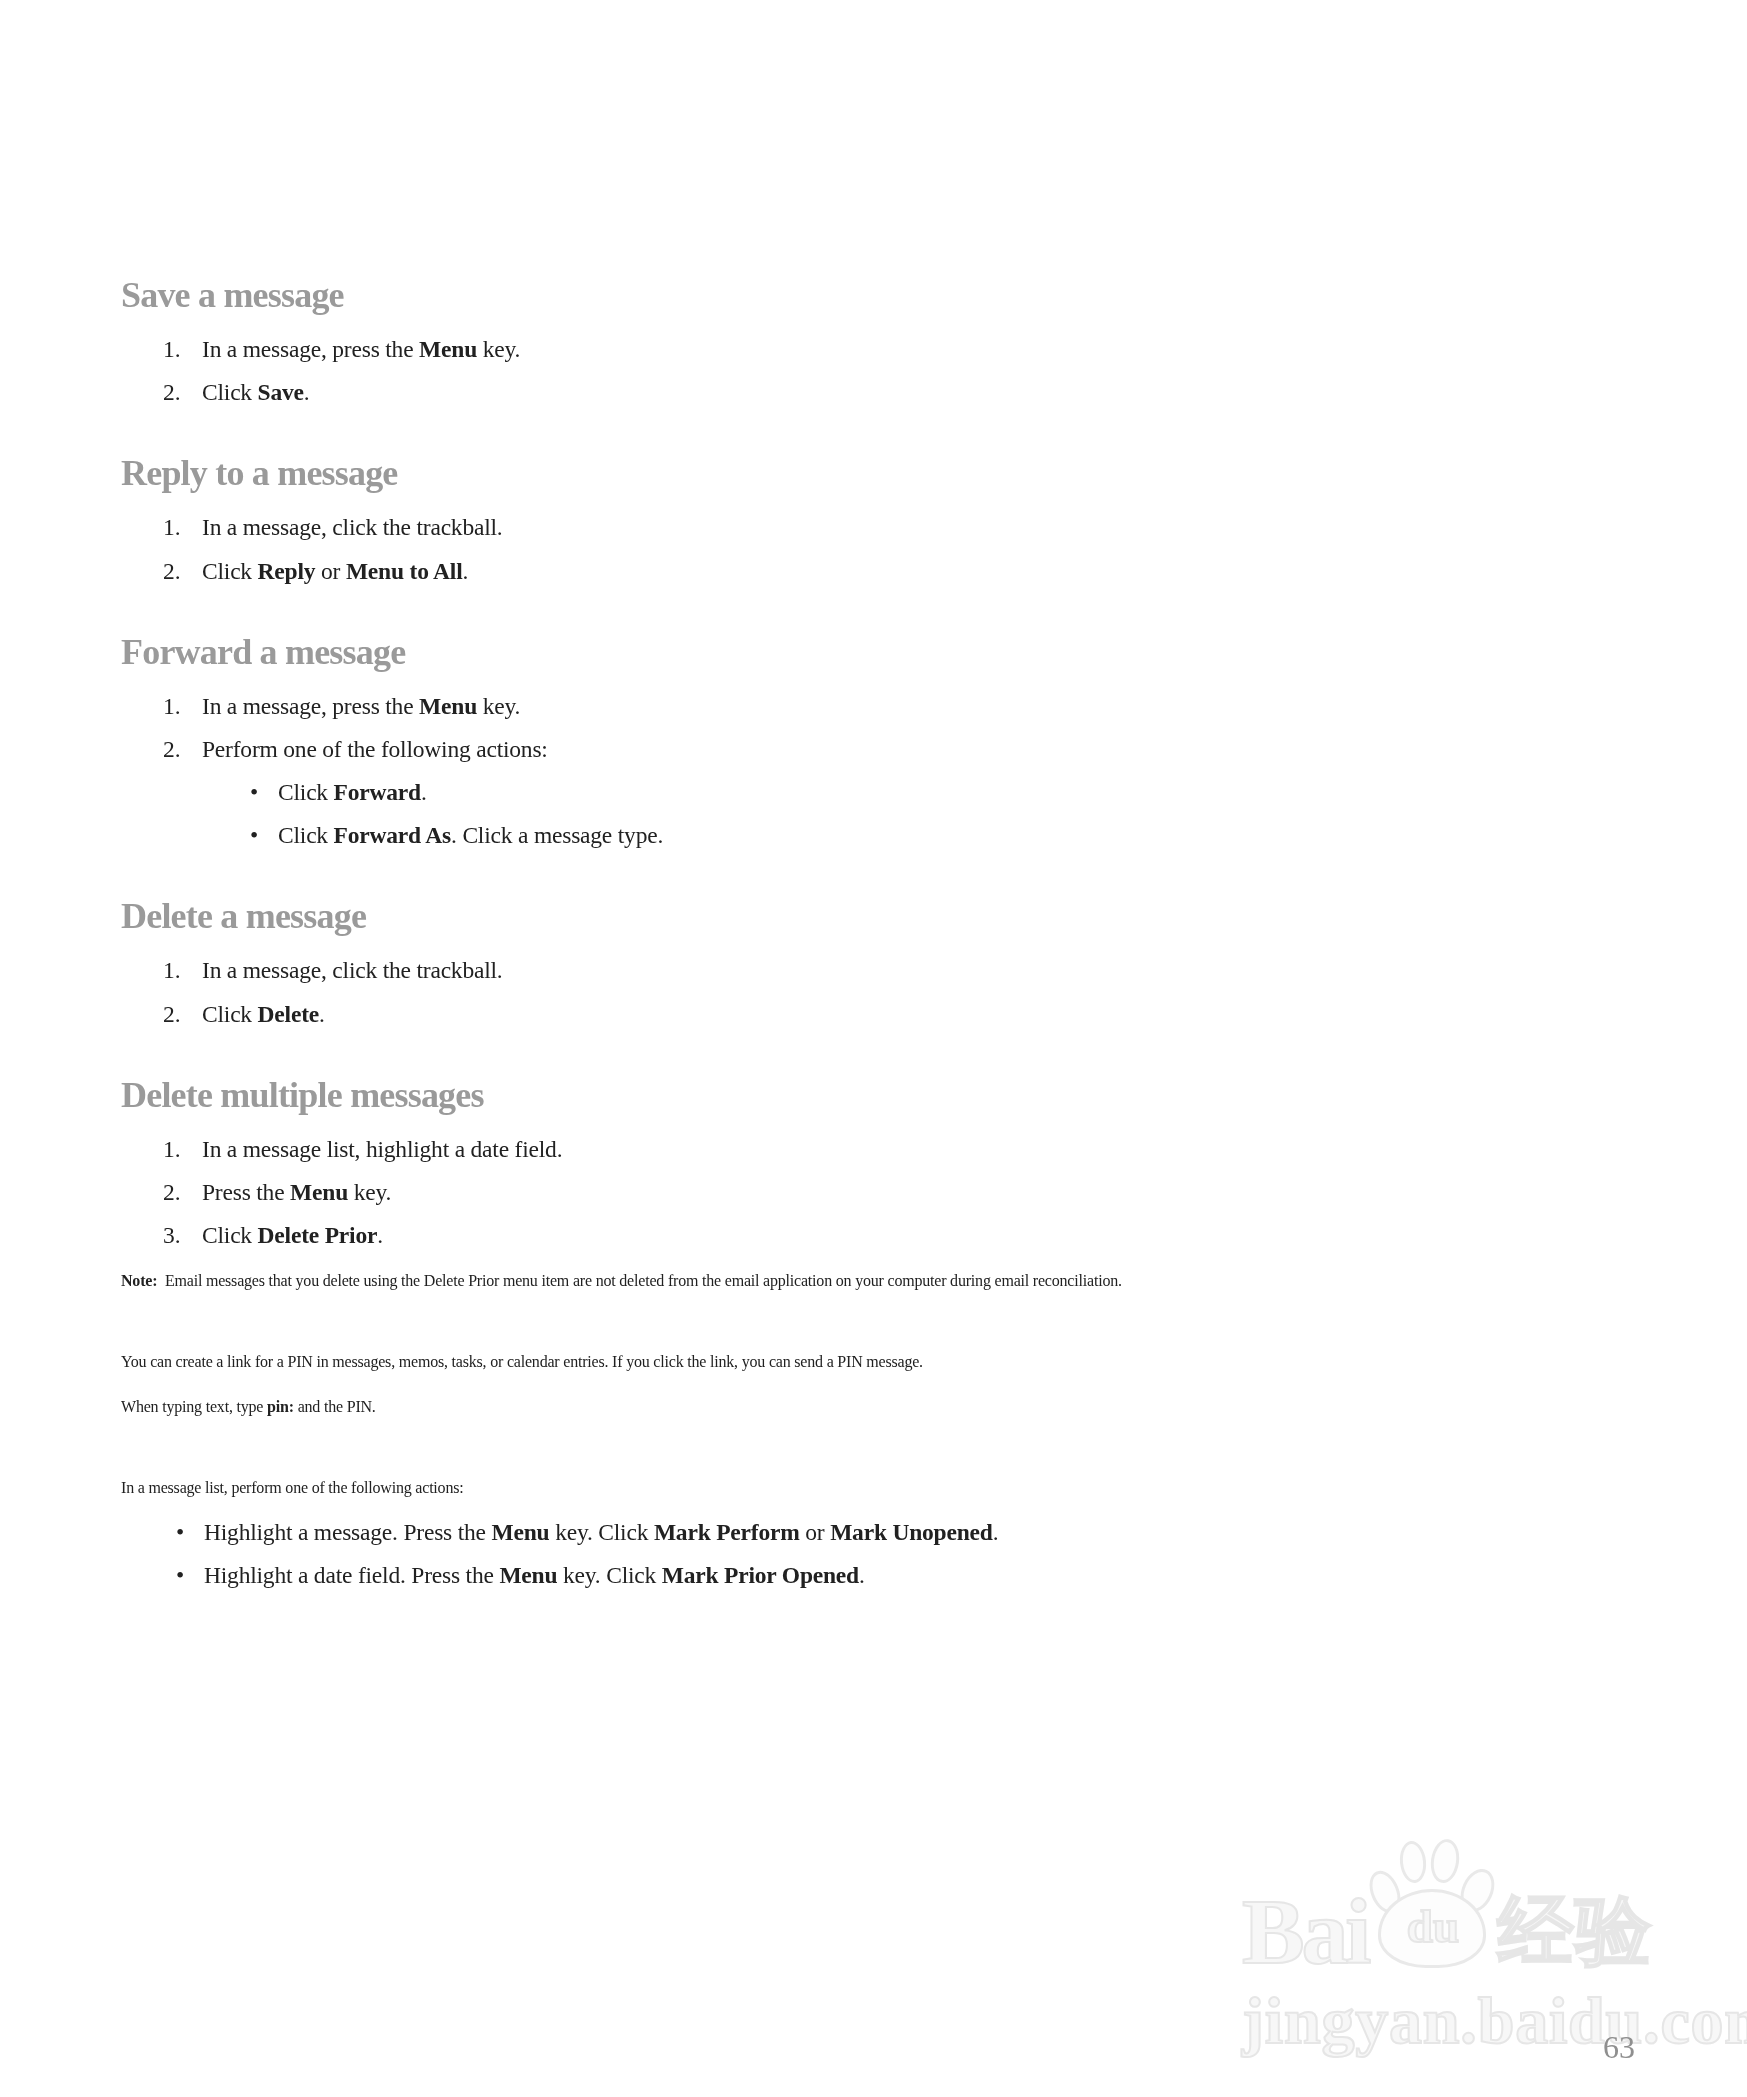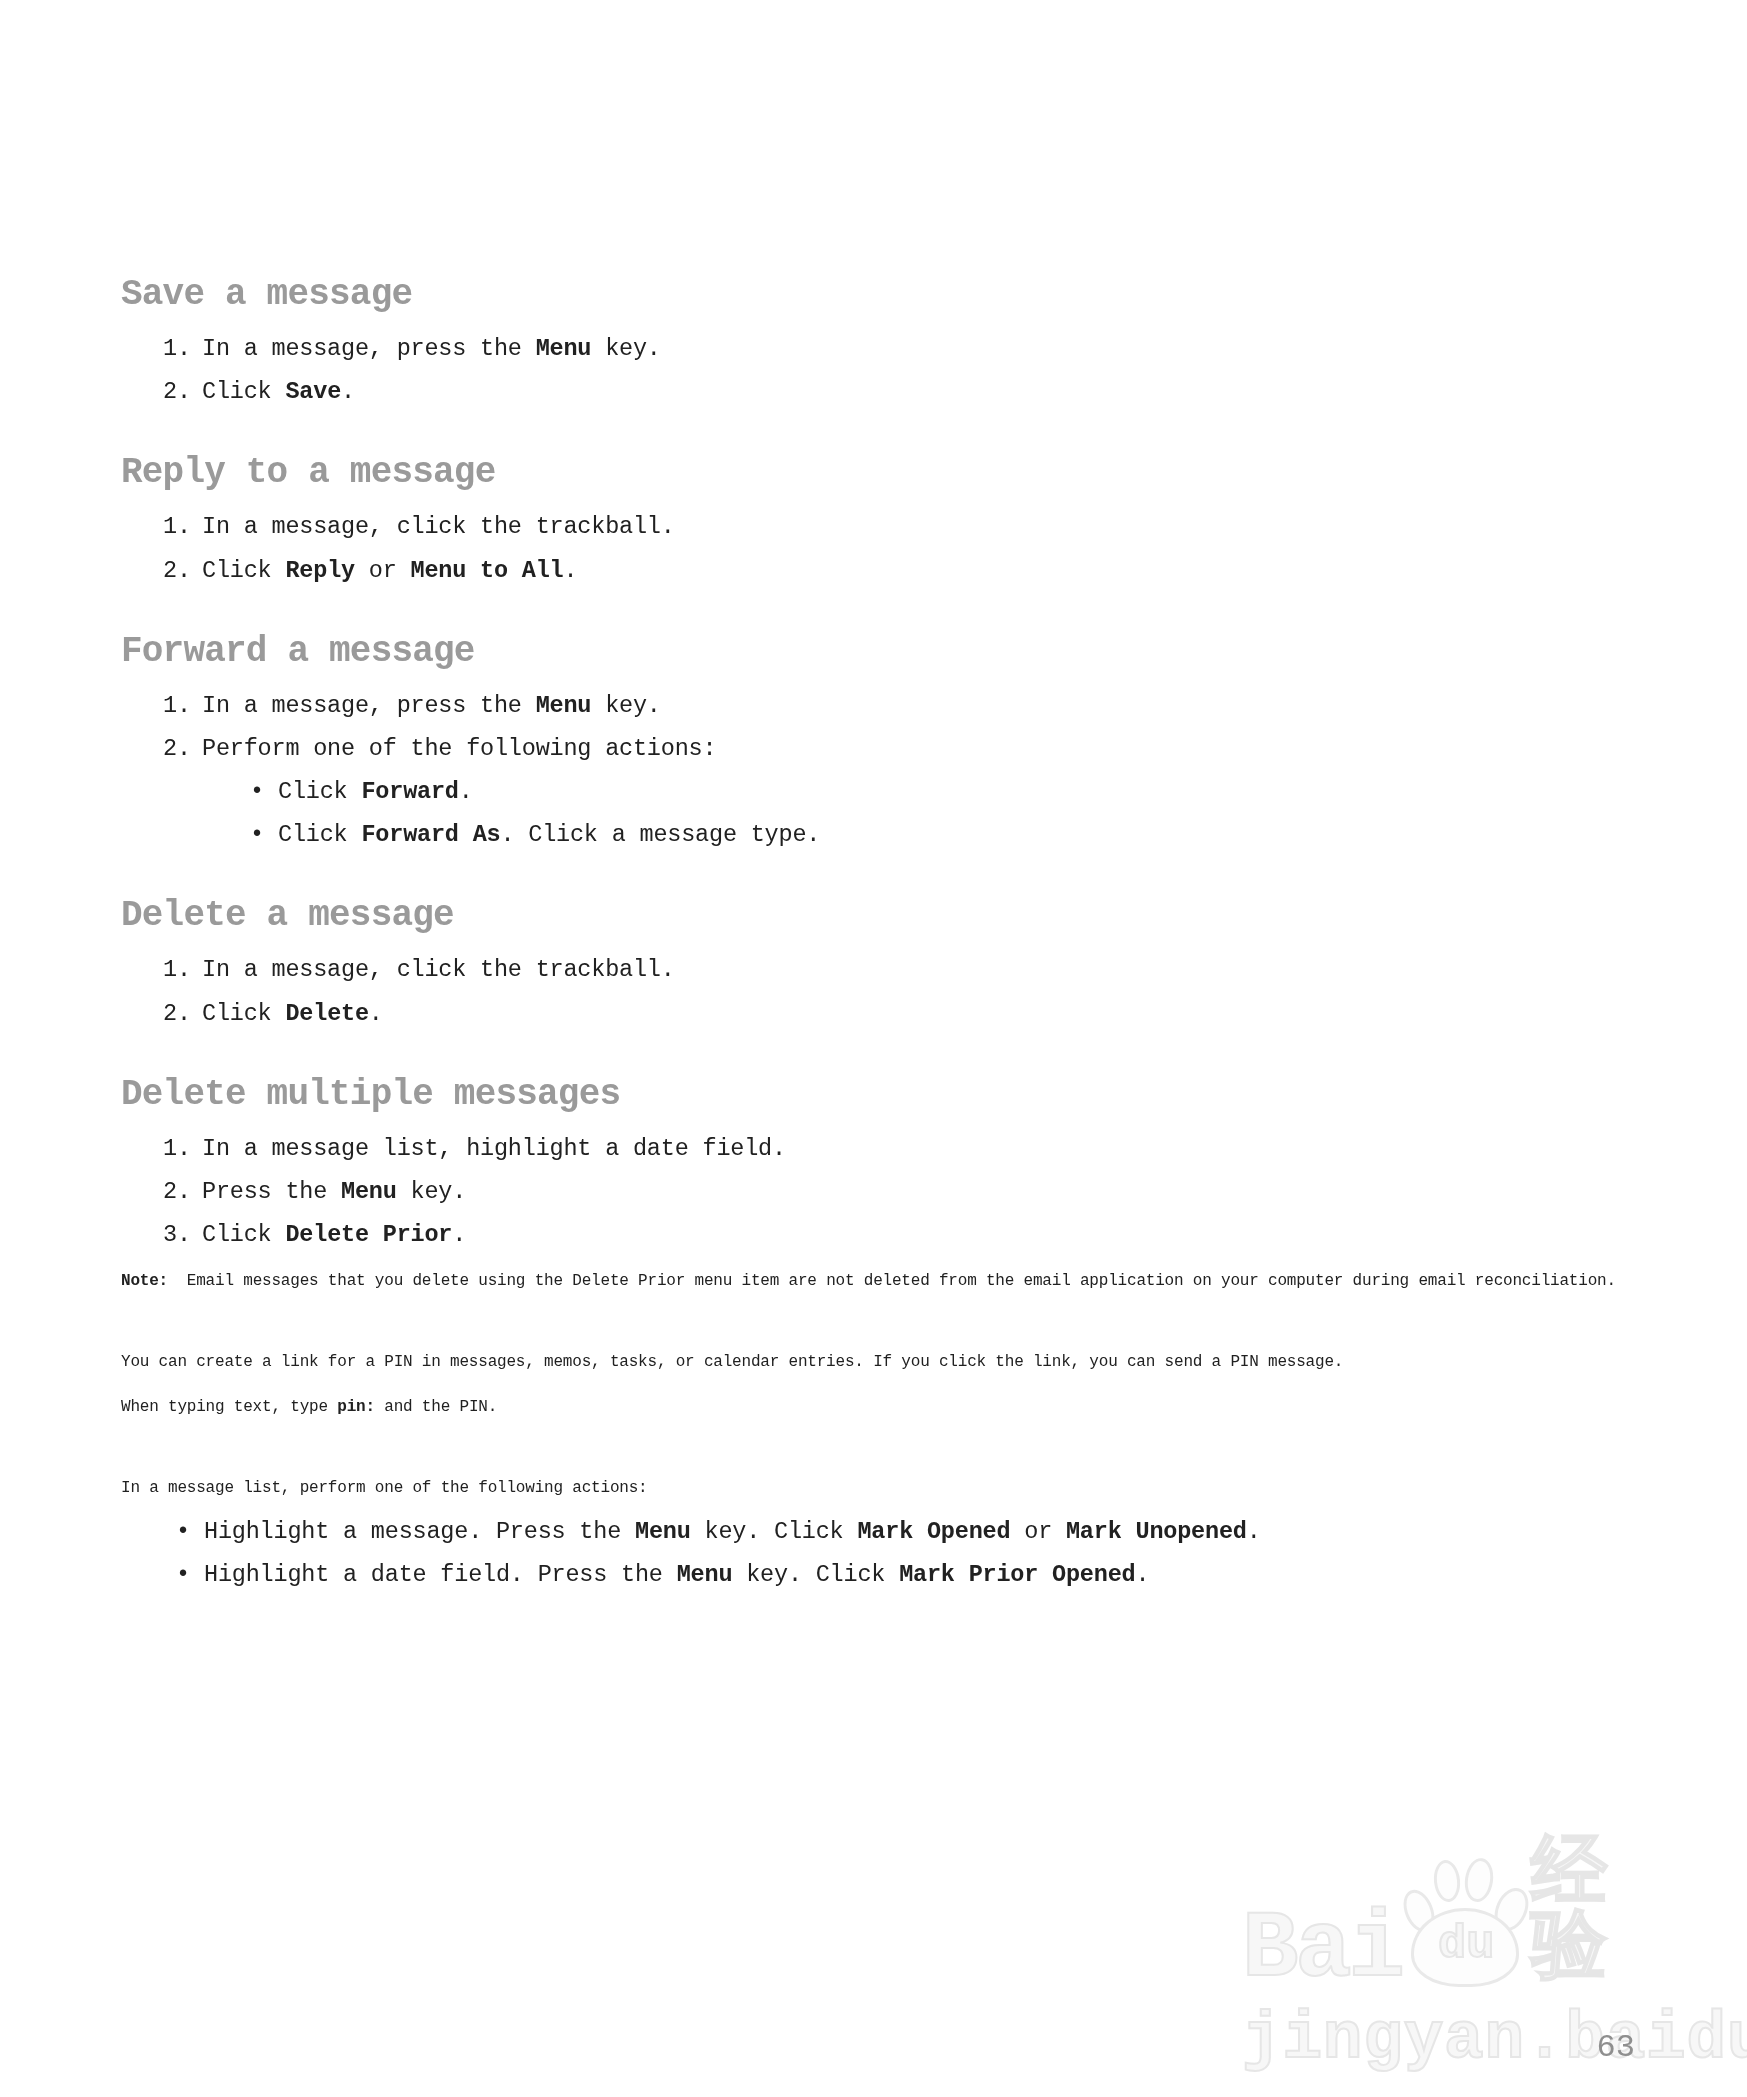--- a/index.html
+++ b/index.html
@@ -1,21 +1,21 @@
 <!DOCTYPE html>
 <html style="font-size:13px"><head>
 <meta charset="utf-8">
 <style>
   html,body{margin:0;padding:0;background:#ffffff;}
   .page{
     position:relative;
     width:1748px;height:2097px;
     background:#ffffff;
     overflow:hidden;
-    font-family:Liberation Mono, monospace;
+    font-family:Liberation Serif, serif;
     color:#212121;
   }
   .content{
     position:absolute;
     left:121px;top:275px;
     width:1521px;
   }
   .doc-section{margin:0 0 45px 0;}
   .sec-heading{
     margin:0 0 18px 0;
@@ -219,21 +219,21 @@
         </ol>
         <p class="note"><span class="seg bold">Note:</span><span class="seg">&nbsp; Email messages that you delete using the Delete Prior menu item are not deleted from the email application on your computer during email reconciliation.</span></p>
       </section>
       <section class="doc-section">
         <p class="para"><span class="seg">You can create a link for a PIN in messages, memos, tasks, or calendar entries. If you click the link, you can send a PIN message.</span></p>
         <p class="para"><span class="seg">When typing text, type </span><span class="seg bold">pin:</span><span class="seg"> and the PIN.</span></p>
       </section>
       <section class="doc-section">
         <p class="para"><span class="seg">In a message list, perform one of the following actions:</span></p>
         <ul class="bullet-list shallow">
-          <li class="bullet-item"><span class="seg">Highlight a message. Press the </span><span class="seg bold">Menu</span><span class="seg"> key. Click </span><span class="seg bold">Mark Opened</span><span class="seg"> or </span><span class="seg bold">Mark Unopened</span><span class="seg">.</span></li>
+          <li class="bullet-item"><span class="seg">Highlight a message. Press the </span><span class="seg bold">Menu</span><span class="seg"> key. Click </span><span class="seg bold">Mark Perform</span><span class="seg"> or </span><span class="seg bold">Mark Unopened</span><span class="seg">.</span></li>
           <li class="bullet-item"><span class="seg">Highlight a date field. Press the </span><span class="seg bold">Menu</span><span class="seg"> key. Click </span><span class="seg bold">Mark Prior Opened</span><span class="seg">.</span></li>
         </ul>
       </section>
     </main>
 
   <div class="watermark">
     <div class="wm-row">
       <span class="wm-bai">Bai</span>
       <span class="wm-paw">
         <span class="toe t1"></span>

